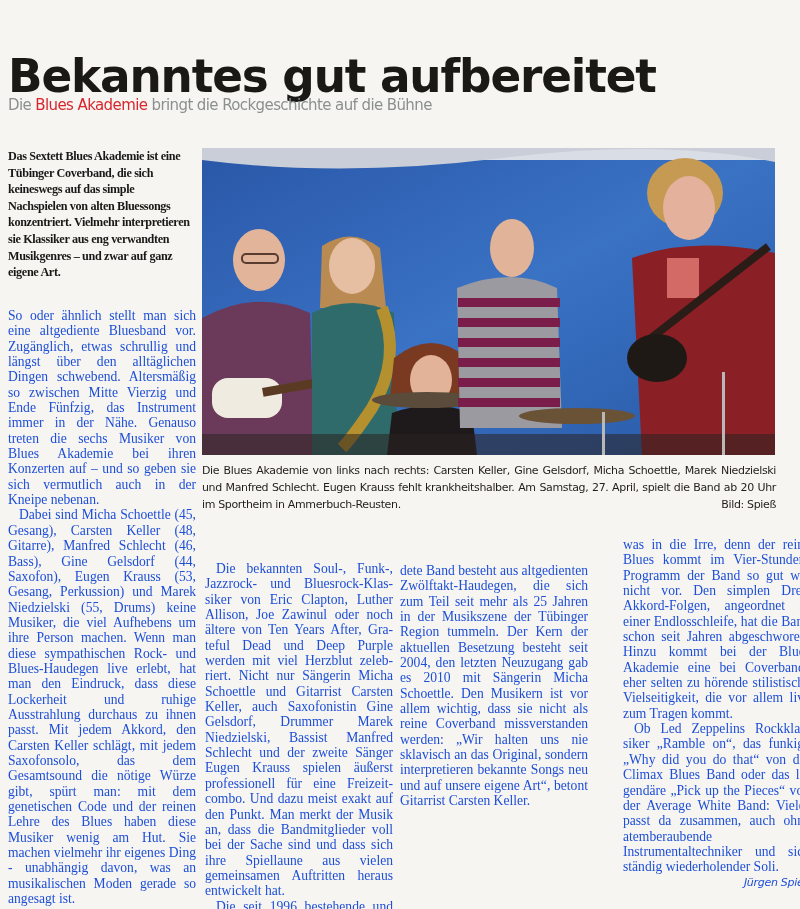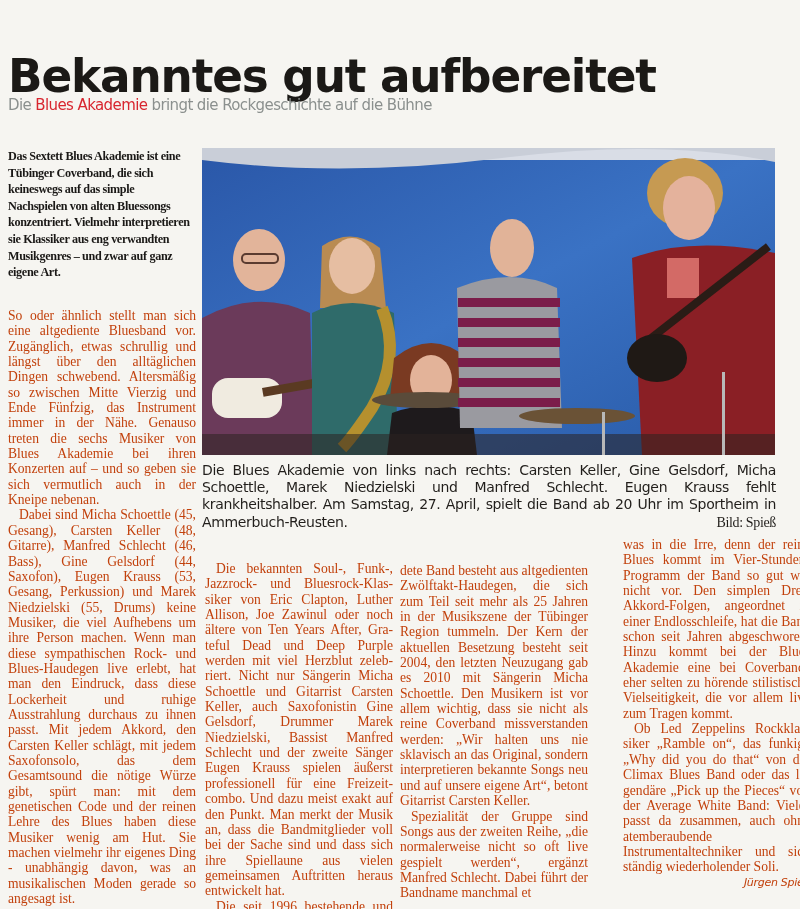--- a/index.html
+++ b/index.html
@@ -26,44 +26,44 @@
   .lead {
     position:absolute; left:8px; top:148px; width:188px;
     font-family:Liberation Serif, serif; font-weight:bold;
     font-size:12.2px; line-height:16.6px; letter-spacing:-0.35px;
     color:#1a1816;
   }
   .body-col {
     position:absolute;
     font-family:"Liberation Serif", serif;
     font-size:13.6px; line-height:15.35px;
-    color:#c2410c; text-align:justify; hyphens:manual;
+    color:#1d4ed8; text-align:justify; hyphens:manual;
   }
   .body-col p { margin:0; }
   .body-col p.indent { text-indent:11px; }
   .col1 { left:8px; top:308px; width:188px; }
   .col2 { left:205px; top:537px; width:188px;margin-top:24px; }
   .col3 { left:400px; top:537px; width:188px;margin-top:26px; }
   .col4 { left:595px; top:537px; width:187px;margin-left:28px; }
   .author {
     float:right; font-family:"DejaVu Sans", sans-serif;
     font-style:italic; font-size:11px; letter-spacing:-0.3px;
   }
   .photo {
     position:absolute; left:202px; top:148px; width:573px; height:307px;
     overflow:hidden; background:#2d5fb0;
   }
   .photo svg { display:block; }
   .caption {
     position:absolute; left:202px; top:462px; width:574px;
-    font-family:"DejaVu Sans", sans-serif; font-size:14px;
+    font-family:"DejaVu Sans", sans-serif; font-size:11px;
     line-height:17.2px; letter-spacing:-0.35px; color:#211e1b;
     text-align:justify;
   }
-  .caption .credit { float:right;font-family:Liberation Serif, serif; }
+  .caption .credit { float:right; }
 </style>
 </head>
 <body>
 
 <h1 class="headline">Bekanntes gut aufbereitet</h1>
 
 <div class="subhead">
   <span>Die </span><span class="accent">Blues Akademie</span><span> bringt die Rockgeschichte auf die Bühne</span>
 </div>
 
@@ -133,19 +133,18 @@
   <p class="indent">Dabei sind Micha Schoettle (45, Gesang), Carsten Keller (48, Gitarre), Manfred Schlecht (46, Bass), Gine Gelsdorf (44, Saxofon), Eugen Krauss (53, Gesang, Perkussion) und Ma­rek Niedzielski (55, Drums) kei­ne Musiker, die viel Aufhebens um ihre Person machen. Wenn man diese sympathischen Rock- und Blues-Haudegen live erlebt, hat man den Ein­druck, dass diese Lockerheit und ruhige Ausstrahlung durchaus zu ihnen passt. Mit jedem Akkord, den Carsten Keller schlägt, mit jedem Saxo­fonsolo, das dem Gesamtsound die nötige Würze gibt, spürt man: mit dem genetischen Code und der reinen Lehre des Blues haben diese Musiker we­nig am Hut. Sie machen viel­mehr ihr eigenes Ding - unab­hängig davon, was an musikali­schen Moden gerade so ange­sagt ist.</p>
 </div>
 
 <div class="body-col col2">
   <p class="indent">Die bekannten Soul-, Funk-, Jazzrock- und Bluesrock-Klas­siker von Eric Clapton, Luther Allison, Joe Zawinul oder noch ältere von Ten Years After, Gra­teful Dead und Deep Purple werden mit viel Herzblut zeleb­riert. Nicht nur Sängerin Micha Schoettle und Gitarrist Carsten Keller, auch Saxofonistin Gine Gelsdorf, Drummer Marek Niedzielski, Bassist Manfred Schlecht und der zweite Sänger Eugen Krauss spielen äußerst professionell für eine Freizeit­combo. Und dazu meist exakt auf den Punkt. Man merkt der Musik an, dass die Bandmit­glieder voll bei der Sache sind und dass sich ihre Spiellaune aus vielen gemeinsamen Auf­tritten heraus entwickelt hat.</p>
   <p class="indent">Die seit 1996 bestehende und von Eugen Krauss gegrün­</p>
 </div>
 
 <div class="body-col col3">
   <p>dete Band besteht aus altge­dienten Zwölftakt-Haudegen, die sich zum Teil seit mehr als 25 Jahren in der Musikszene der Tübinger Region tummeln. Der Kern der aktuellen Beset­zung besteht seit 2004, den letzten Neuzugang gab es 2010 mit Sängerin Micha Schoettle. Den Musikern ist vor allem wichtig, dass sie nicht als reine Coverband missverstanden werden: „Wir halten uns nie sklavisch an das Original, son­dern interpretieren bekannte Songs neu und auf unsere eige­ne Art“, betont Gitarrist Cars­ten Keller.</p>
-  <p class="indent">Spezialität der Gruppe sind Songs aus der zweiten Reihe, „die normalerweise nicht so oft live gespielt werden“, ergänzt Manfred Schlecht. Dabei führt der Bandname manchmal et­</p>
 </div>
 
 <div class="body-col col4">
   <p>was in die Irre, denn der reine Blues kommt im Vier-Stun­den-Programm der Band so gut wie nicht vor. Den simplen Drei-Akkord-Folgen, angeord­net in einer Endlosschleife, hat die Band schon seit Jahren ab­geschworen. Hinzu kommt bei der Blues Akademie eine bei Coverbands eher selten zu hö­rende stilistische Vielseitigkeit, die vor allem live zum Tragen kommt.</p>
   <p class="indent"><span>Ob Led Zeppelins Rockklas­siker „Ramble on“, das funkige „Why did you do that“ von der Climax Blues Band oder das le­gendäre „Pick up the Pieces“ von der Average White Band: Vieles passt da zusammen, auch ohne atemberaubende Instrumentaltechniker und sich ständig wiederholender Soli.</span> <span class="author">Jürgen Spieß</span></p>
 </div>
 
 </body></html>

